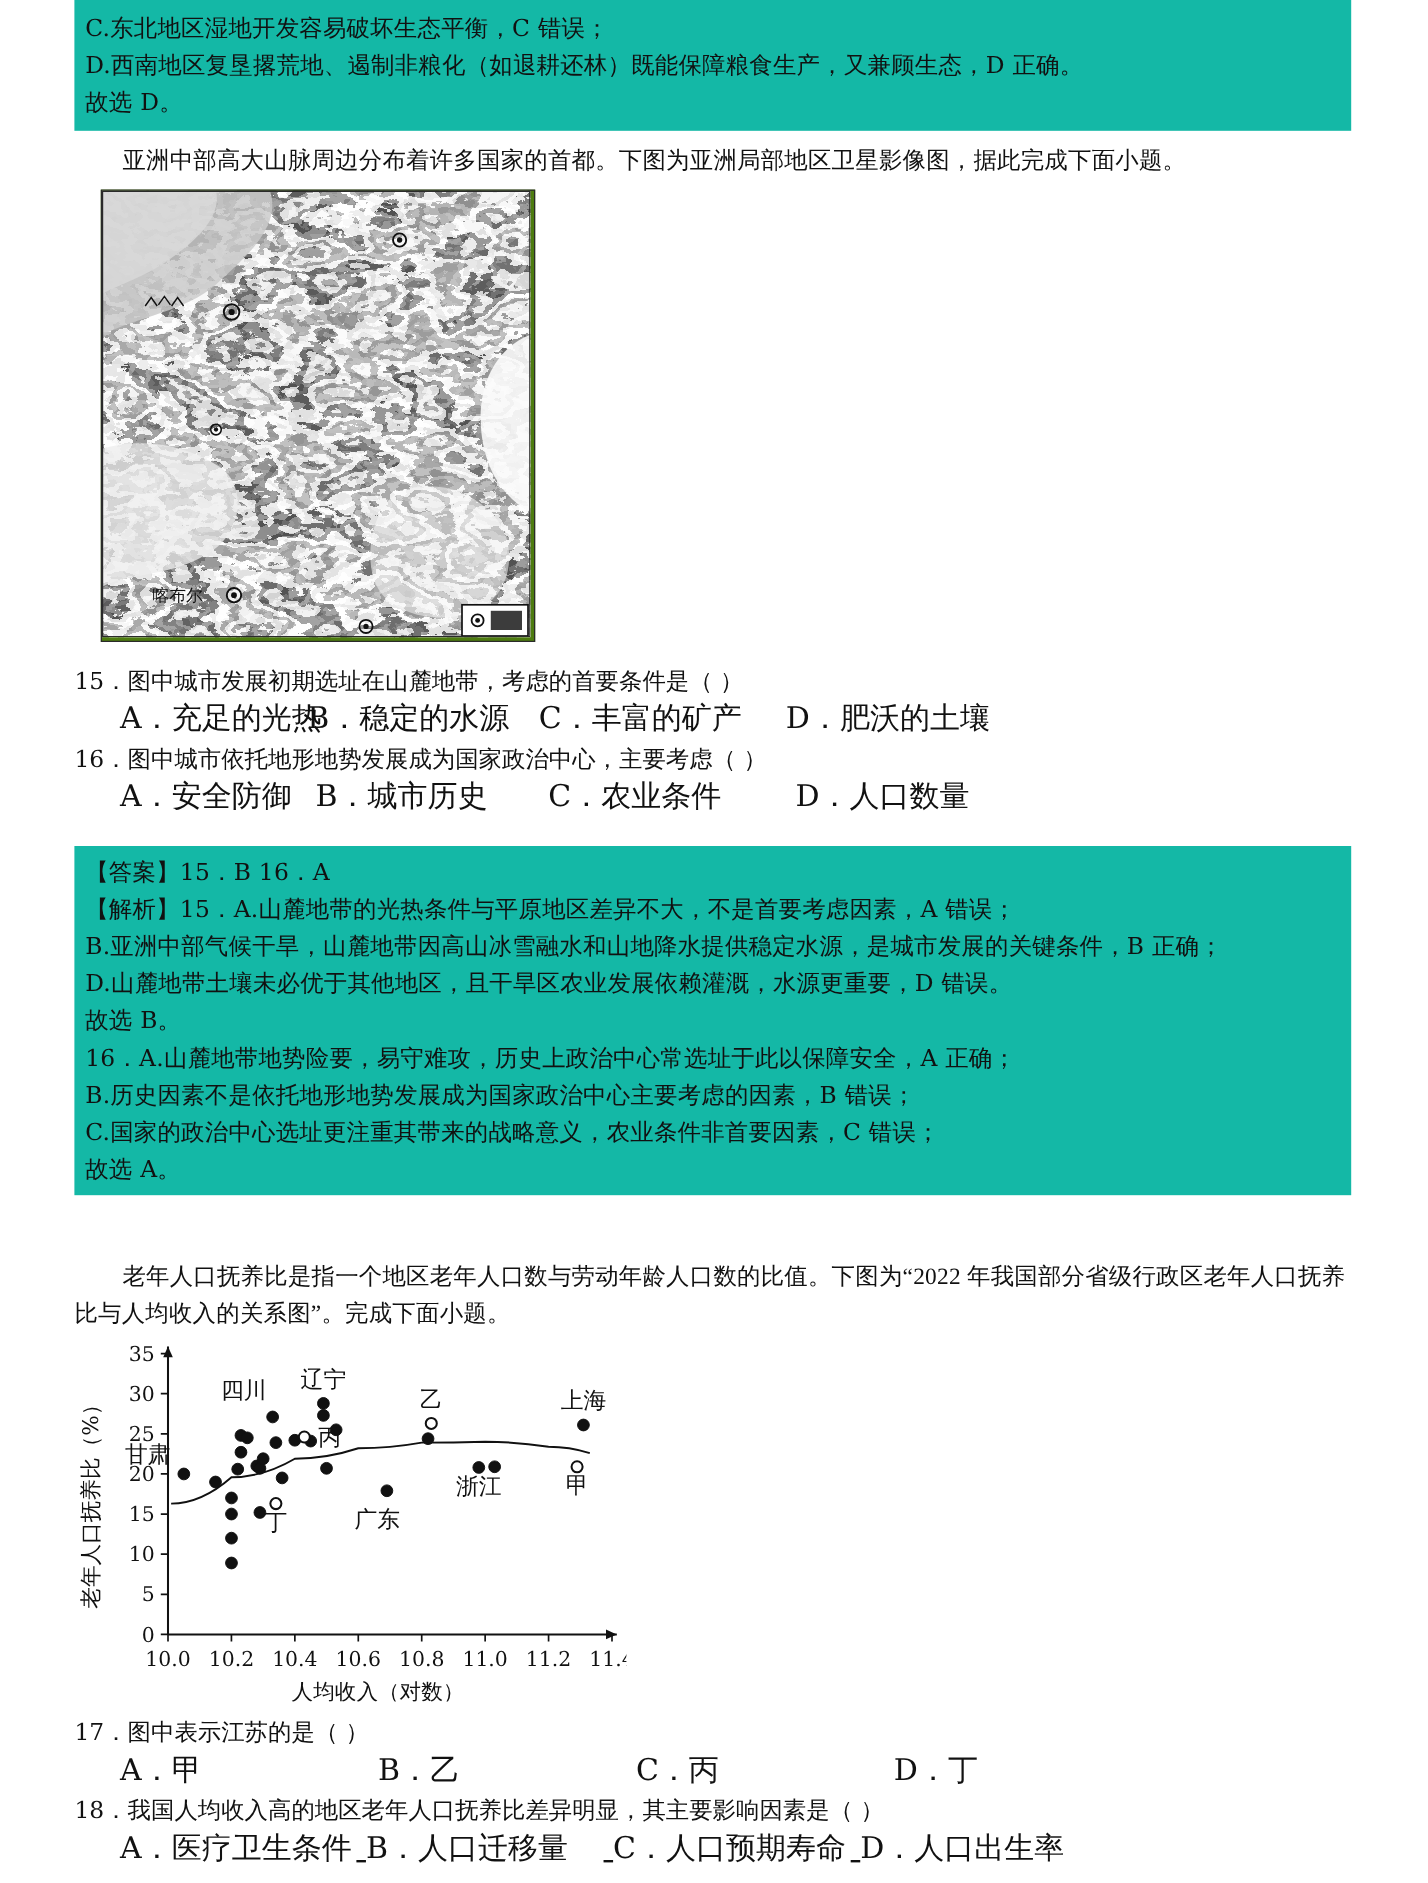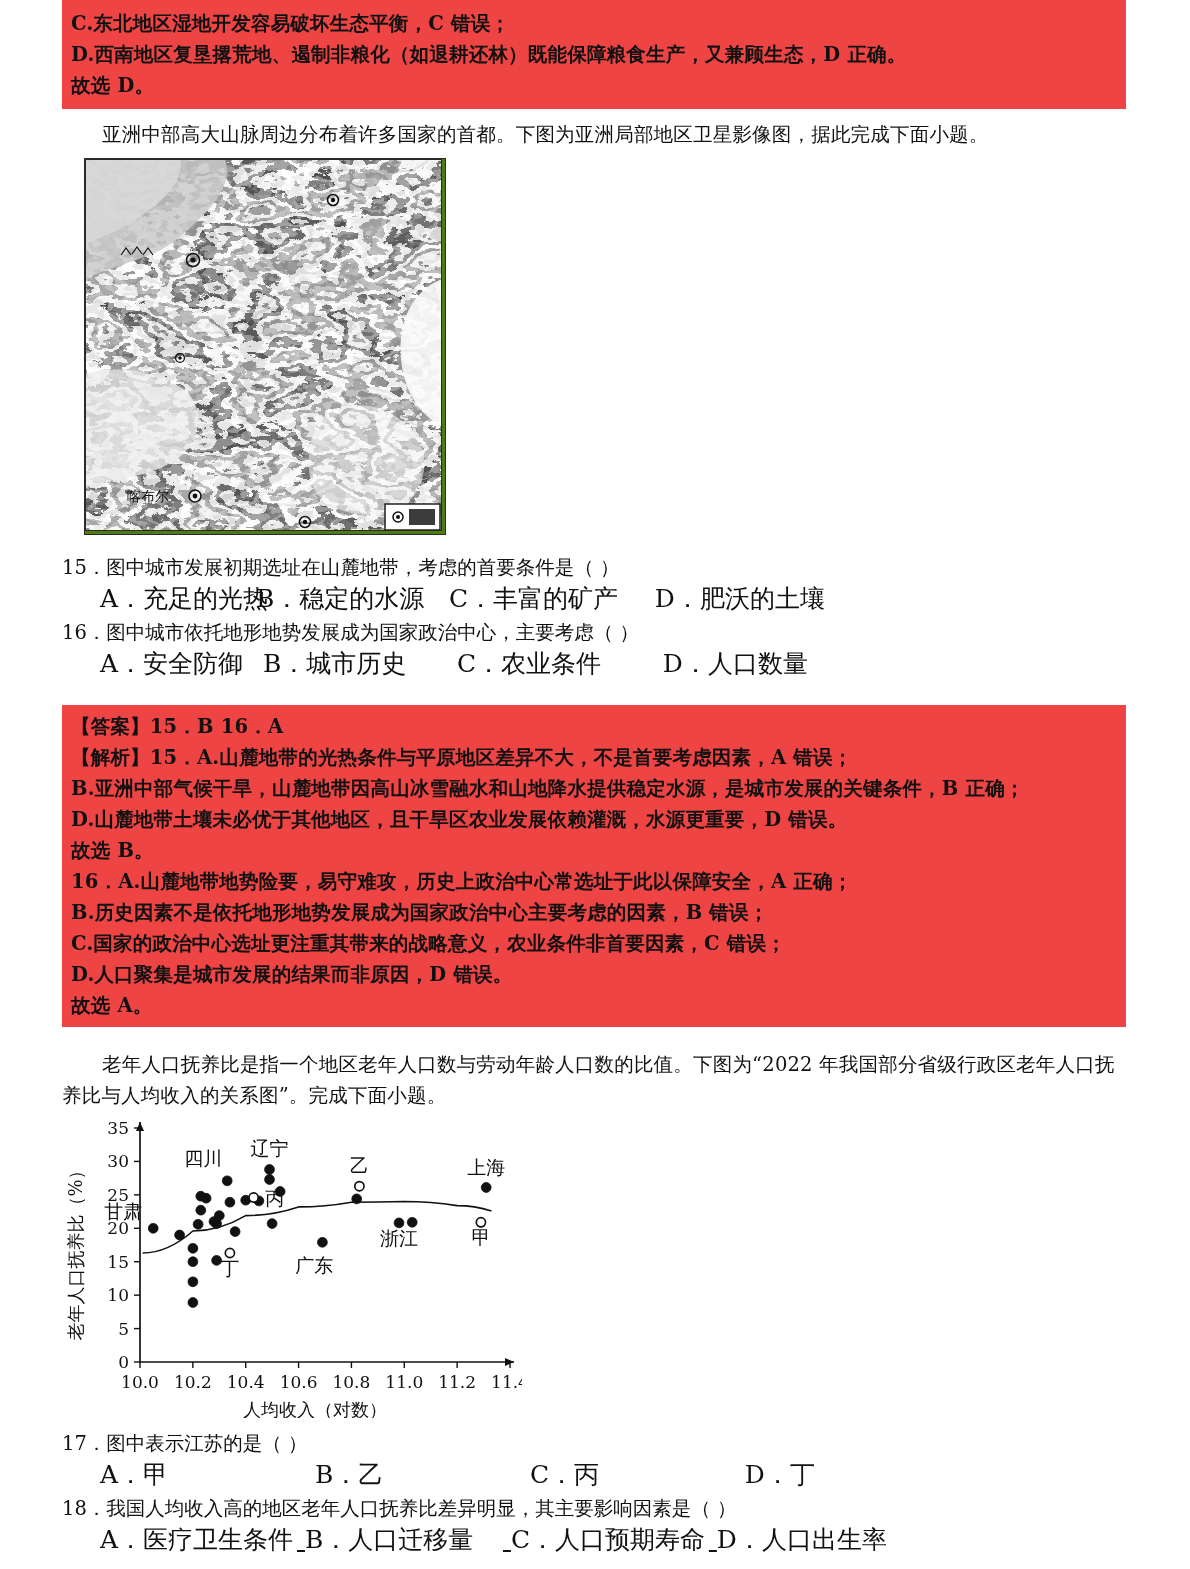--- a/index.html
+++ b/index.html
@@ -10,41 +10,40 @@
     color:#111;
     position:relative;
     overflow:hidden;
   }
   .page{position:relative;width:1190px;height:1569px;}
 
   
   .shaded{
     position:absolute;
     left:62px;width:1064px;
-    background:#ef4444;
-    font-weight:bold;
+    background:#14b8a6;
   }
   .shaded .ln, .freeline{
     font-size:19.5px;
     line-height:31px;
     white-space:nowrap;
     letter-spacing:.2px;
   }
   .shaded .ln{padding-left:9px;}
 
   
   .freeline{
     position:absolute;
     left:62px;
     width:1066px;
     white-space:normal;
     font-size:19.5px;
     line-height:31px;
   }
-  .indent2{text-indent:40px;}
+  .indent2{text-indent:40px;font-family:Liberation Serif, serif;}
 
   
   .q{position:absolute;left:62px;font-size:19.5px;line-height:31px;white-space:nowrap;}
   .opts{position:absolute;left:100px;font-size:25px;line-height:31px;white-space:nowrap;}
   .opts span.opt{display:inline-block;}
 
   
   .sat{
     position:absolute;
     left:84px;top:158px;width:360px;height:375px;
@@ -174,21 +173,20 @@
 
   <div class="shaded" id="shaded2" style="top:705px;padding:6px 0 6px 0;">
     <div class="ln">【答案】15．B      16．A</div>
     <div class="ln">【解析】15．A.山麓地带的光热条件与平原地区差异不大，不是首要考虑因素，A 错误；</div>
     <div class="ln">B.亚洲中部气候干旱，山麓地带因高山冰雪融水和山地降水提供稳定水源，是城市发展的关键条件，B 正确；</div>
     <div class="ln">D.山麓地带土壤未必优于其他地区，且干旱区农业发展依赖灌溉，水源更重要，D 错误。</div>
     <div class="ln">故选 B。</div>
     <div class="ln">16．A.山麓地带地势险要，易守难攻，历史上政治中心常选址于此以保障安全，A 正确；</div>
     <div class="ln">B.历史因素不是依托地形地势发展成为国家政治中心主要考虑的因素，B 错误；</div>
     <div class="ln">C.国家的政治中心选址更注重其带来的战略意义，农业条件非首要因素，C 错误；</div>
-    <div class="ln">D.人口聚集是城市发展的结果而非原因，D 错误。</div>
     <div class="ln">故选 A。</div>
   </div>
 
   <div class="freeline indent2" style="top:1049px;width:1068px;">老年人口抚养比是指一个地区老年人口数与劳动年龄人口数的比值。下图为“2022 年我国部分省级行政区老年人口抚养比与人均收入的关系图”。完成下面小题。</div>
 
   <div class="chartwrap">
     <svg id="chart-svg" width="460" height="300" viewBox="0 0 460 300">
         <path d="M78,244 L452,244" stroke="#111" stroke-width="1.7" fill="none"></path>
         <path d="M452,244 l-9,-4 l0,8 z" fill="#111"></path>
         <path d="M78,244 L78,4" stroke="#111" stroke-width="1.7" fill="none"></path>

